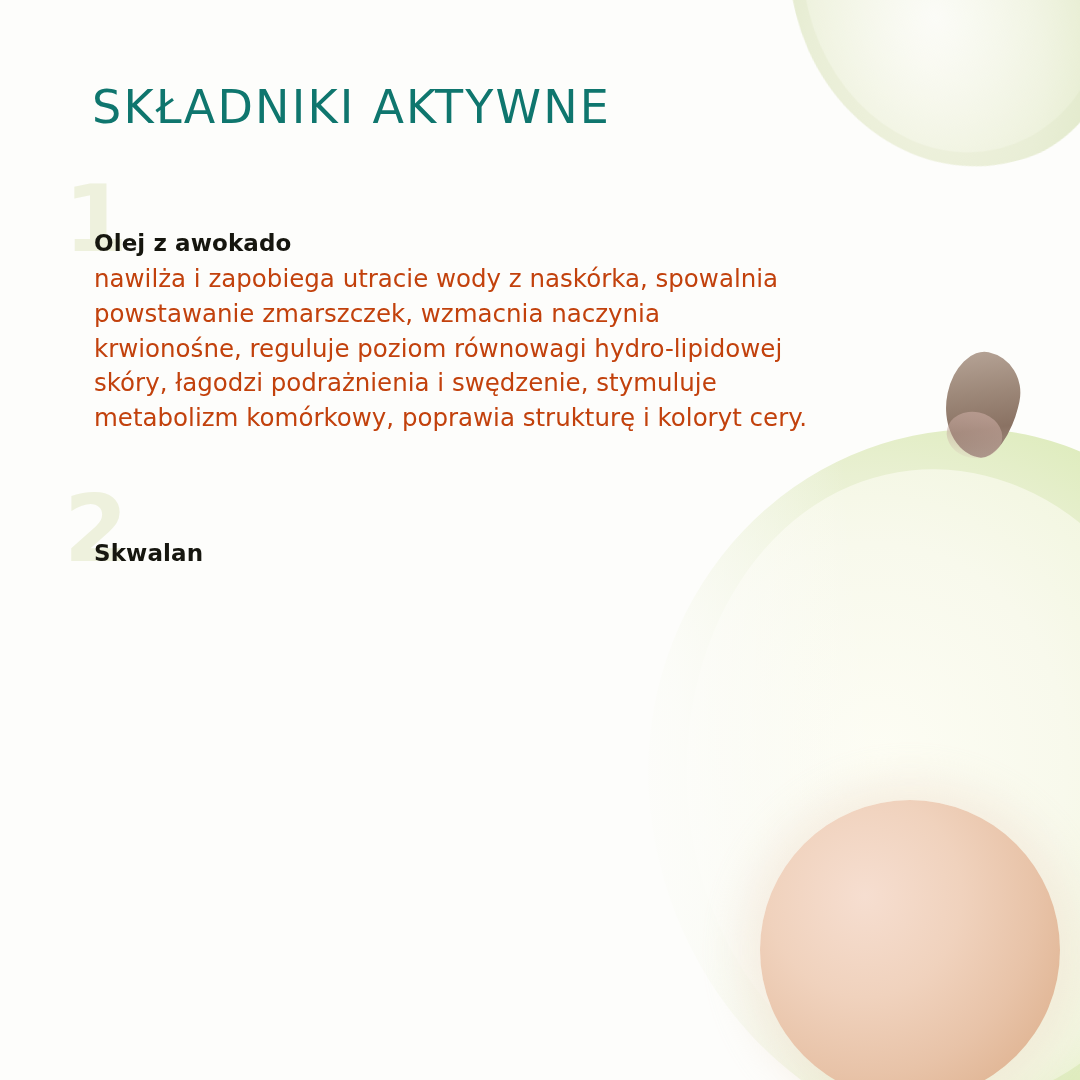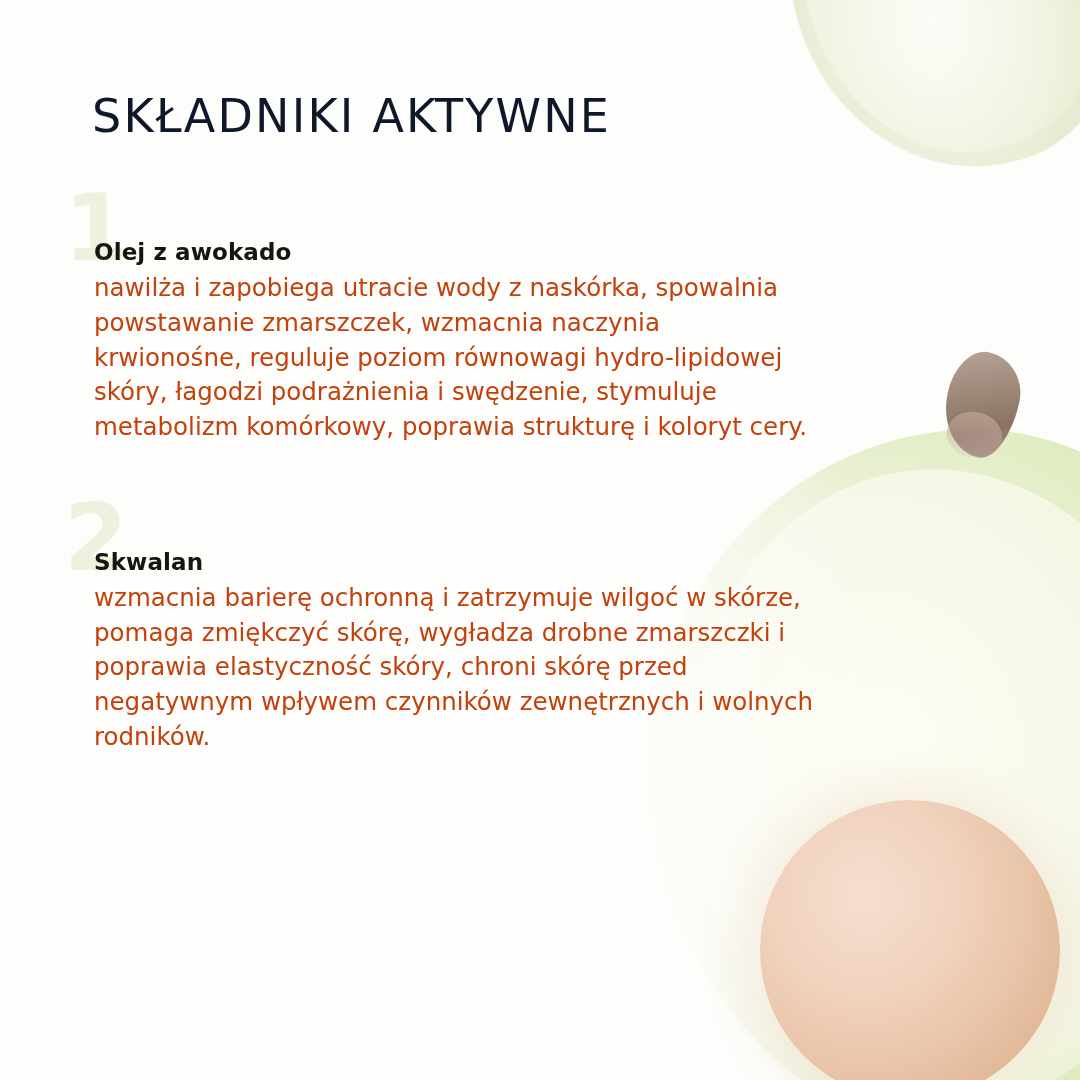--- a/index.html
+++ b/index.html
@@ -121,22 +121,22 @@
     position: relative;
     z-index: 5;
     padding: 78px 0 0 92px;
     width: 820px;
   }
 
   .page-title {
     font-size: 46px;
     letter-spacing: 2.2px;
     font-weight: 400;
-    color: #0f172a;
-    margin: 11px 0 96px 0;
+    color: #0f766e;
+    margin: 2px 0 96px 0;
     font-family: "DejaVu Sans", "Liberation Sans", sans-serif;
   }
 
   .item {
     position: relative;
     margin-bottom: 104px;
   }
   .item:last-child { margin-bottom: 0; }
 
   .item-number {
@@ -184,16 +184,15 @@
 
   <div class="item">
     <div class="item-number">1</div>
     <h2 class="item-heading">Olej z awokado</h2>
     <p class="item-body">nawilża i zapobiega utracie wody z naskórka, spowalnia powstawanie zmarszczek, wzmacnia naczynia krwionośne, reguluje poziom równowagi hydro-lipidowej skóry, łagodzi podrażnienia i swędzenie, stymuluje metabolizm komórkowy, poprawia strukturę i koloryt cery.</p>
   </div>
 
   <div class="item">
     <div class="item-number">2</div>
     <h2 class="item-heading">Skwalan</h2>
-    <p class="item-body">wzmacnia barierę ochronną i zatrzymuje wilgoć w skórze, pomaga zmiękczyć skórę, wygładza drobne zmarszczki i poprawia elastyczność skóry, chroni skórę przed negatywnym wpływem czynników zewnętrznych i wolnych rodników.</p>
   </div>
 
 </div>
 
 </body></html>

